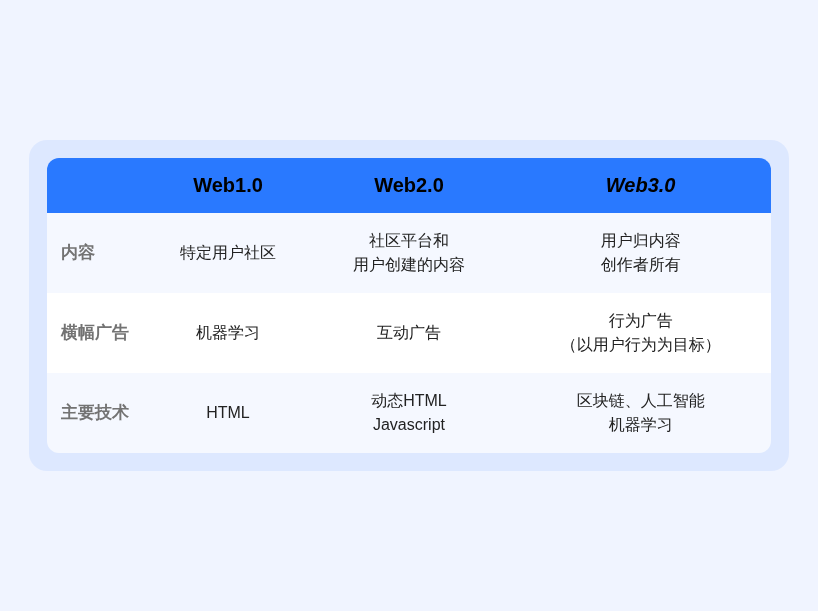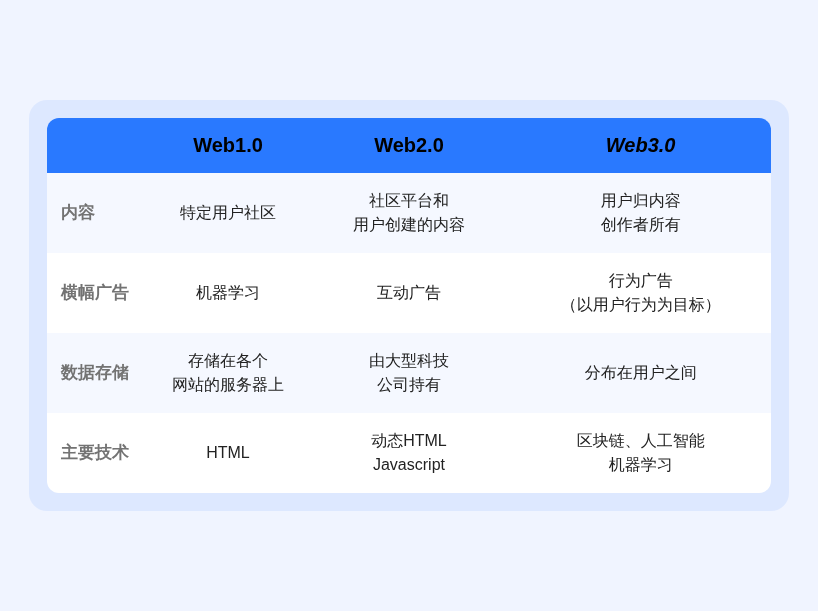--- a/index.html
+++ b/index.html
@@ -115,26 +115,20 @@
           <td>社区平台和<br>用户创建的内容</td>
           <td>用户归内容<br>创作者所有</td>
         </tr>
         <tr>
           <td>横幅广告</td>
           <td>机器学习</td>
           <td>互动广告</td>
           <td>行为广告<br>（以用户行为为目标）</td>
         </tr>
         <tr>
-          <td>数据存储</td>
-          <td>存储在各个<br>网站的服务器上</td>
-          <td>由大型科技<br>公司持有</td>
-          <td>分布在用户之间</td>
-        </tr>
-        <tr>
           <td>主要技术</td>
           <td>HTML</td>
           <td>动态HTML<br>Javascript</td>
           <td>区块链、人工智能<br>机器学习</td>
         </tr>
       </tbody>
   </table>
 </div>
 
 </body></html>

